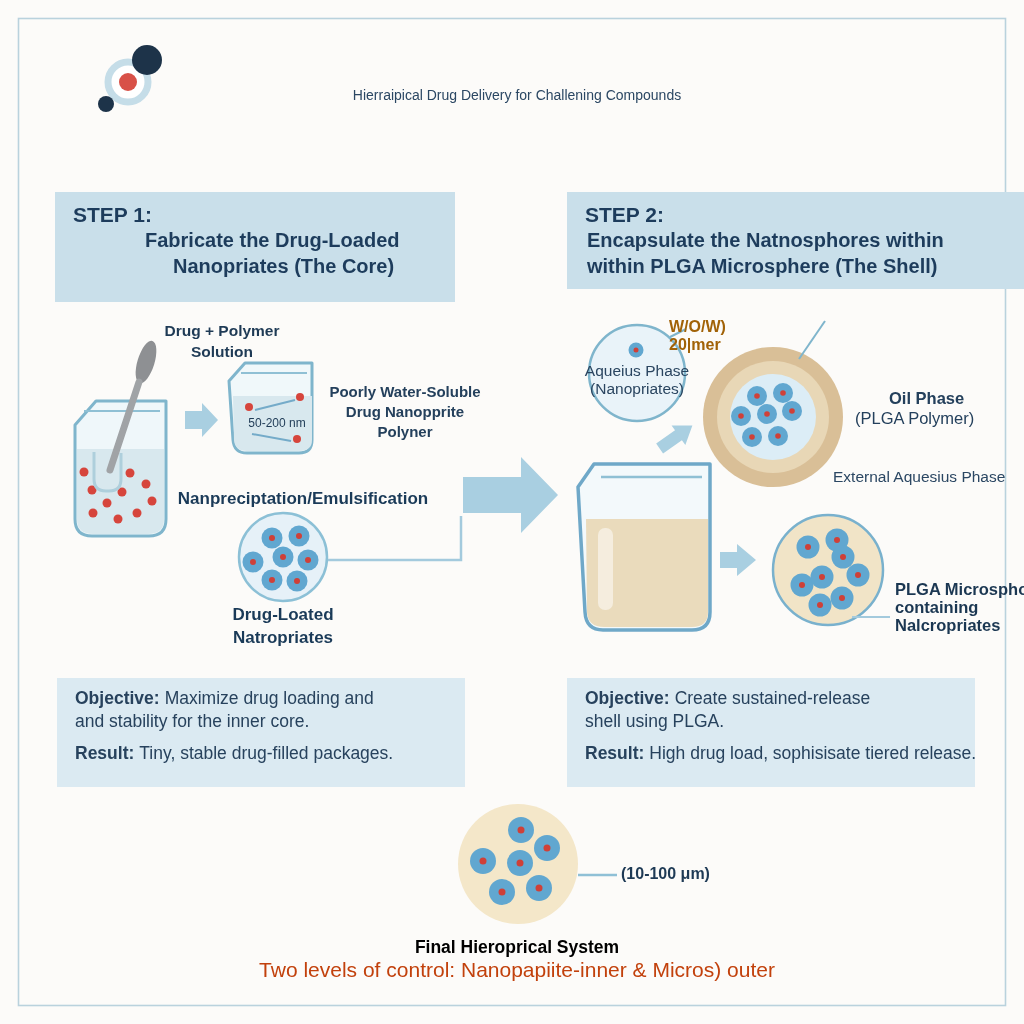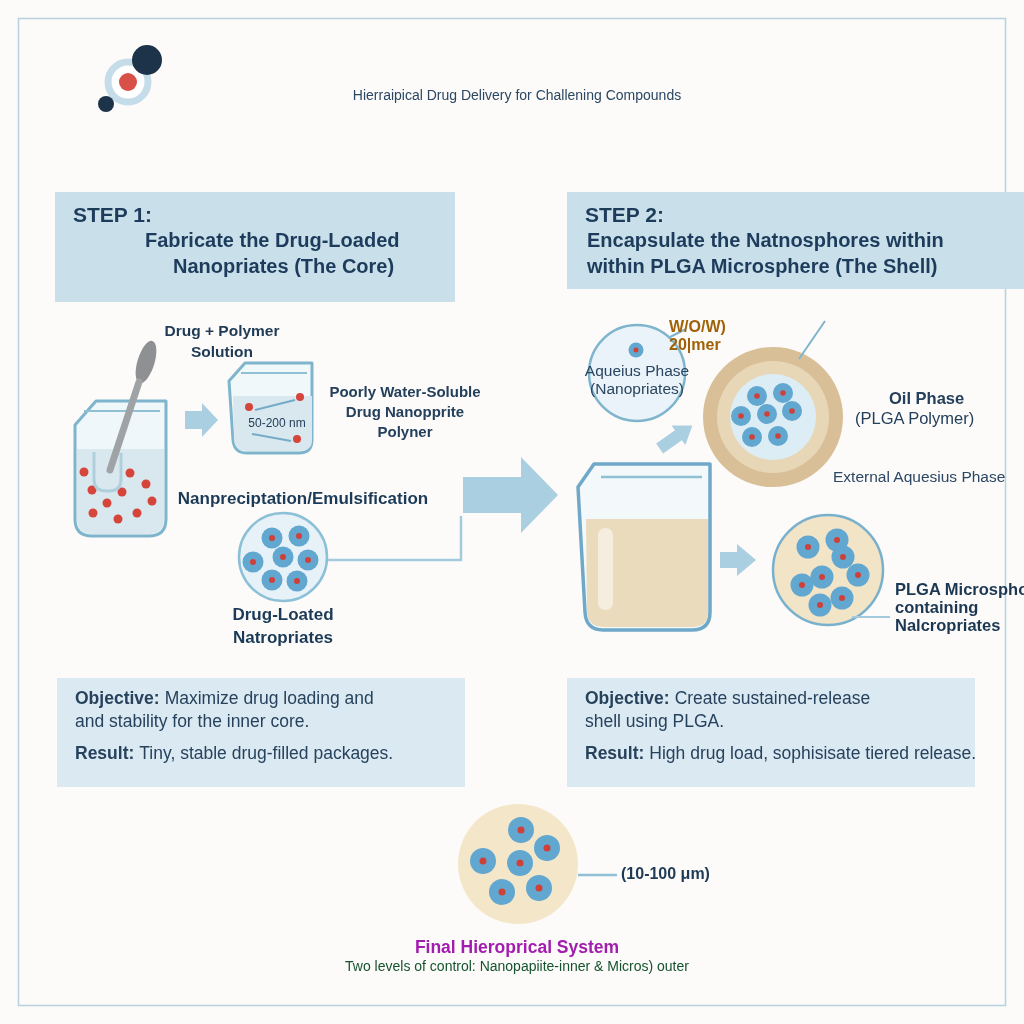--- a/index.html
+++ b/index.html
@@ -28,22 +28,22 @@
   .process{left:303px;top:489px;font-size:17px;font-weight:700;color:#1a3a58;}
   .particles{left:283px;top:603px;font-size:17px;font-weight:700;line-height:23px;color:#1a3a58;}
   .aqueous{left:637px;top:362px;font-size:15.5px;line-height:18px;color:#2a4560;}
   .wow{left:669px;top:318px;font-size:16px;font-weight:700;line-height:18px;color:#a16207;text-align:left;}
   .emulsion-lbl{left:898px;top:310px;font-size:16.5px;font-weight:700;line-height:19px;color:#1b3752;}
   .oil-lbl{left:855px;top:389px;font-size:16.5px;line-height:19.5px;color:#24405c;text-align:left;}
   .oil-lbl .l1{font-weight:700;margin-left:34px;}
   .external{left:833px;top:468px;font-size:15.5px;color:#2b4763;}
   .micro-lbl{left:895px;top:580px;font-size:16.5px;font-weight:700;line-height:18px;color:#1b3752;text-align:left;}
   .final-size{left:621px;top:865px;font-size:16px;font-weight:700;color:#1e3a55;}
-  .final-title{left:517px;top:937px;font-size:17.5px;font-weight:700;color:#a21caf;}
-  .final-sub{left:517px;top:958px;font-size:14px;color:#14532d;}
+  .final-title{left:517px;top:937px;font-size:17.5px;font-weight:700;color:#000000;}
+  .final-sub{left:517px;top:958px;font-size:21px;color:#c2410c;}
 </style>
 </head>
 <body>
 
 <div class="canvas">
 
   <svg class="art" viewBox="0 0 1024 1024">
 
     <rect x="18.5" y="18.5" width="987" height="987" fill="none" stroke="#b9d2dd" stroke-width="1.6"></rect>
 

